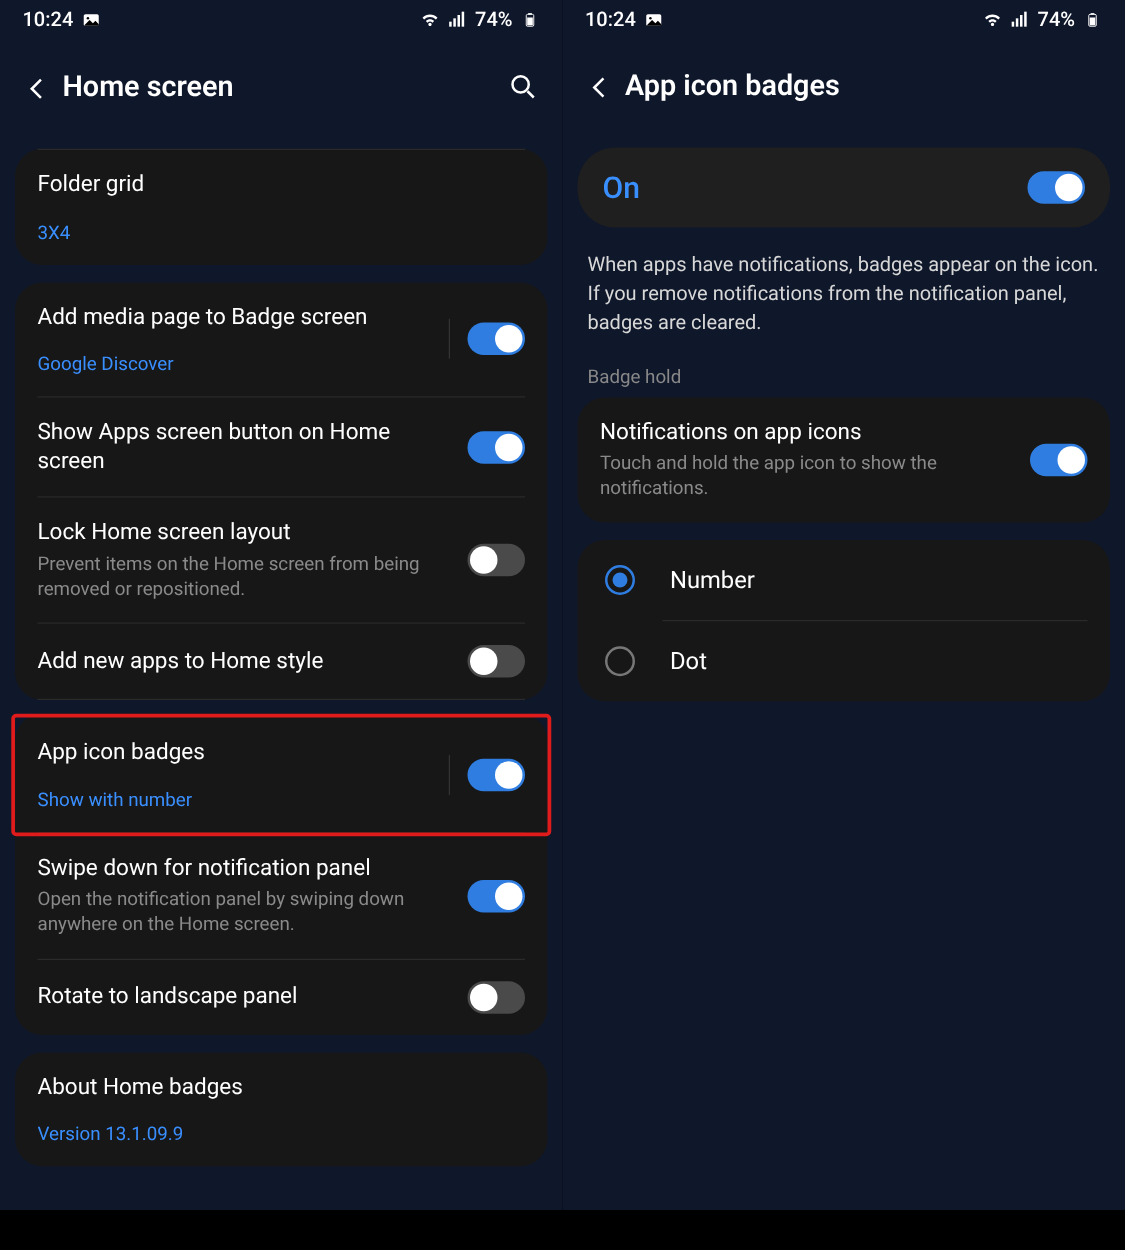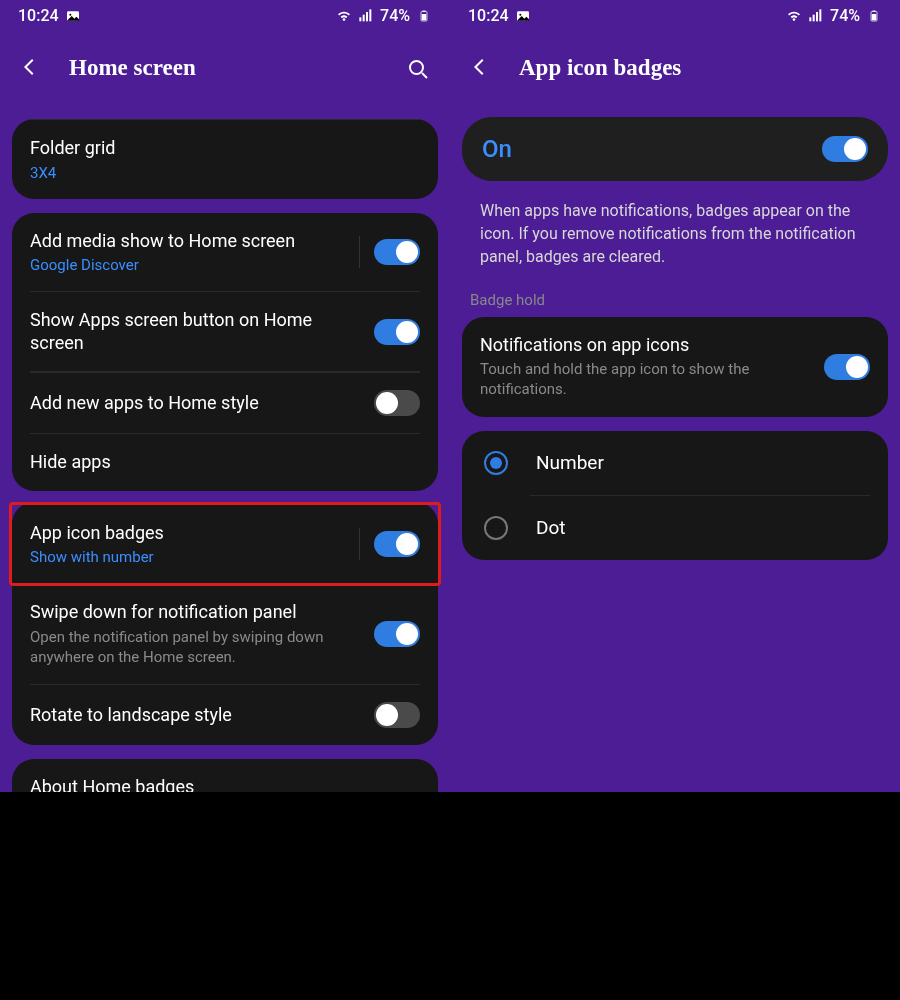--- a/index.html
+++ b/index.html
@@ -7,66 +7,65 @@
     background: #000;
     color: #fff;
     font-family: -apple-system, 'Segoe UI', Roboto, Arial, sans-serif;
     width: 900px;
     height: 1000px;
     overflow: hidden;
     display: flex;
   }
   .phone {
     width: 450px;
-    height: 792px;
-    background: #4c1d95;
+    height: 968px;
+    background: #0f172a;
     display: flex;
     flex-direction: column;
     position: relative;
   }
   
   .statusbar {
     display: flex;
     justify-content: space-between;
     align-items: center;
     padding: 6px 18px 4px 18px;
     font-size: 16px;
     font-weight: 500;
     color: #fff;
   }
   .status-left, .status-right { display: flex; align-items: center; gap: 6px; }
   .stat-icon { width: 16px; height: 16px; display: inline-flex; align-items: center; justify-content: center; }
   
   .header {
     display: flex;
-    align-items: flex-start;
-    gap: 27px;
+    align-items: flex-end;
+    gap: 8px;
     padding: 26px 18px 20px 18px;
-    font-family: Liberation Serif, serif;
   }
   .back-btn { width: 24px; height: 24px; display: flex; align-items: center; justify-content: center; }
   .page-title { font-size: 23px; font-weight: 600; flex: 1; }
   .search-btn { width: 28px; height: 28px; display: flex; align-items: center; justify-content: center; }
   
   .scroll { flex: 1; overflow: hidden; padding: 16px 12px; }
   .card {
     background: #171717;
     border-radius: 22px;
     margin-bottom: 14px;
   }
   .row {
     padding: 17px 18px 17px 18px;
     display: flex;
     align-items: center;
     gap: 14px;
     position: relative;
   }
   .row-body { flex: 1; min-width: 0; }
   .row-title { font-size: 18px; color: #fff; line-height: 1.25; }
-  .row-sub-accent { font-size: 15px; color: #3a8fff; margin-top: 4px; }
+  .row-sub-accent { font-size: 15px; color: #3a8fff; margin-top: 17px; }
   .row-sub-muted { font-size: 15px; color: #8a8a8a; margin-top: 3px; line-height: 1.35; }
   .divider { height: 1px; background: #2a2a2a; margin: 0 18px; }
   
   .toggle {
     width: 46px; height: 26px; border-radius: 13px; position: relative;
     flex-shrink: 0;
   }
   .toggle .knob {
     width: 22px; height: 22px; border-radius: 50%; background: #fff;
     position: absolute; top: 2px;
@@ -95,21 +94,20 @@
     padding: 18px 20px;
     display: flex;
     align-items: center;
   }
   .banner-label { font-size: 24px; color: #3a8fff; font-weight: 500; flex: 1; }
   .desc {
     color: #d8d8d8;
     font-size: 16px;
     line-height: 1.45;
     padding: 4px 8px 22px 8px;
-    margin-left: 10px;
   }
   .section-label {
     color: #888;
     font-size: 15px;
     padding: 0 8px 8px 8px;
   }
   
   .radio {
     width: 24px; height: 24px; border-radius: 50%;
     border: 2px solid #777; position: relative; flex-shrink: 0;
@@ -186,53 +184,57 @@
         <div class="row-body">
           <div class="row-title">Folder grid</div>
           <div class="row-sub-accent">3X4</div>
         </div>
       </div>
     </div>
 
     <div class="card">
       <div class="row">
         <div class="row-body">
-          <div class="row-title">Add media show to Home screen</div>
+          <div class="row-title">Add media page to Badge screen</div>
           <div class="row-sub-accent">Google Discover</div>
         </div>
         <div class="toggle-divider"></div>
         <div class="toggle on">
             <div class="knob"></div>
           </div>
       </div>
       <div class="divider"></div>
       <div class="row">
         <div class="row-body">
           <div class="row-title">Show Apps screen button on Home screen</div>
         </div>
         <div class="toggle on">
             <div class="knob"></div>
           </div>
       </div>
       <div class="divider"></div>
+      <div class="row">
+        <div class="row-body">
+          <div class="row-title">Lock Home screen layout</div>
+          <div class="row-sub-muted">Prevent items on the Home screen from being removed or repositioned.</div>
+        </div>
+        <div class="toggle off">
+            <div class="knob"></div>
+          </div>
+      </div>
       <div class="divider"></div>
       <div class="row">
         <div class="row-body">
           <div class="row-title">Add new apps to Home style</div>
         </div>
         <div class="toggle off">
             <div class="knob"></div>
           </div>
       </div>
       <div class="divider"></div>
-      <div class="row">
-        <div class="row-body">
-          <div class="row-title">Hide apps</div>
-        </div>
-      </div>
     </div>
 
     <div class="card">
       <div class="row highlight">
         <div class="row-body">
           <div class="row-title">App icon badges</div>
           <div class="row-sub-accent">Show with number</div>
         </div>
         <div class="toggle-divider"></div>
         <div class="toggle on">
@@ -245,21 +247,21 @@
           <div class="row-title">Swipe down for notification panel</div>
           <div class="row-sub-muted">Open the notification panel by swiping down anywhere on the Home screen.</div>
         </div>
         <div class="toggle on">
             <div class="knob"></div>
           </div>
       </div>
       <div class="divider"></div>
       <div class="row">
         <div class="row-body">
-          <div class="row-title">Rotate to landscape style</div>
+          <div class="row-title">Rotate to landscape panel</div>
         </div>
         <div class="toggle off">
             <div class="knob"></div>
           </div>
       </div>
     </div>
 
     <div class="card">
       <div class="row">
         <div class="row-body">

